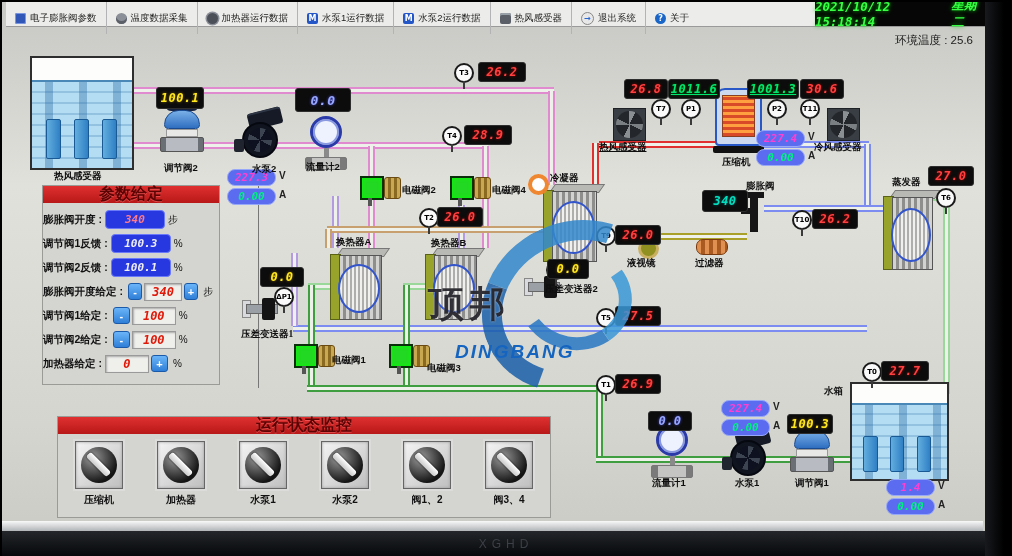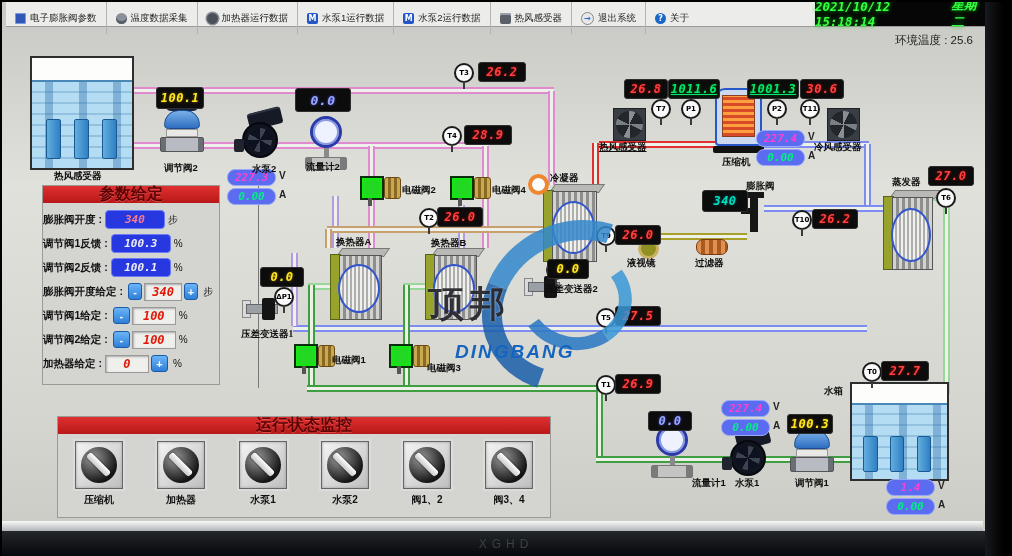--- a/index.html
+++ b/index.html
@@ -424,21 +424,21 @@
   <div class="cl" style="left:720px;top:156px;">压缩机</div>
   <div class="cl" style="left:812px;top:141px;">冷风感受器</div>
   <div class="cl" style="left:744px;top:180px;">膨胀阀</div>
   <div class="cl" style="left:625px;top:257px;">液视镜</div>
   <div class="cl" style="left:693px;top:257px;">过滤器</div>
   <div class="cl" style="left:890px;top:176px;">蒸发器</div>
   <div class="cl" style="left:543px;top:283px;">压差变送器2</div>
   <div class="cl" style="left:239px;top:328px;font-family:Liberation Serif, serif;">压差变送器1</div>
   <div class="cl" style="left:330px;top:354px;">电磁阀1</div>
   <div class="cl" style="left:425px;top:362px;">电磁阀3</div>
-  <div class="cl" style="left:650px;top:477px;margin-left:40px;">流量计1</div>
+  <div class="cl" style="left:650px;top:477px;">流量计1</div>
   <div class="cl" style="left:733px;top:477px;">水泵1</div>
   <div class="cl" style="left:793px;top:477px;">调节阀1</div>
   <div class="cl" style="left:822px;top:385px;">水箱</div>
 
   <div class="panel" style="left:40px;top:185px;width:176px;height:198px;">
     <div class="ptitle">参数给定</div>
     <div class="prows">
       <div class="prow">
         <span class="plbl">膨胀阀开度 :</span>
         <span class="pv-blue pinkd">340</span>

